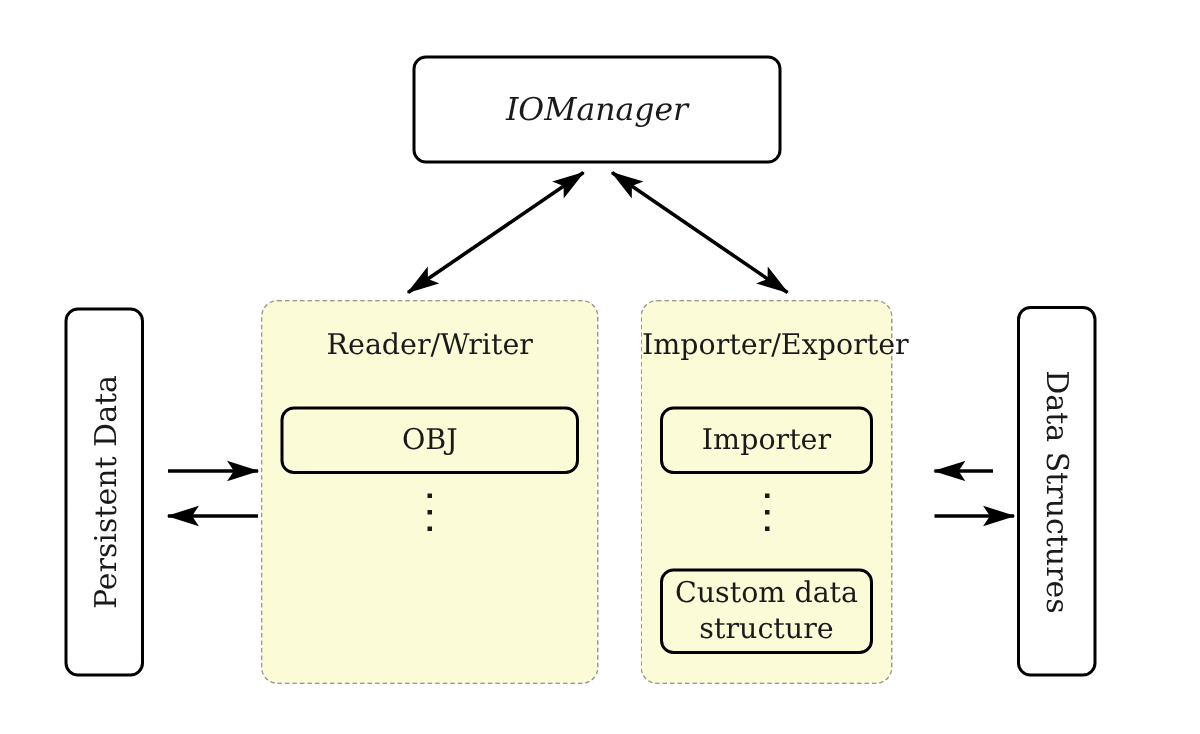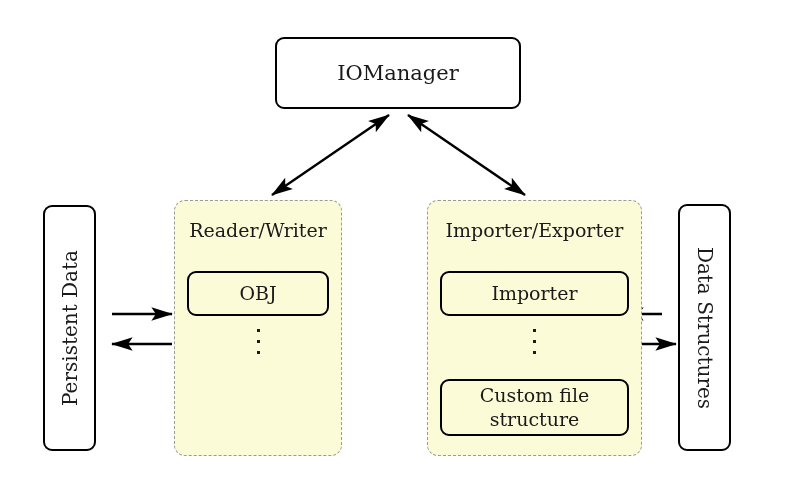--- a/index.html
+++ b/index.html
@@ -21,20 +21,21 @@
     position: absolute;
     box-sizing: border-box;
     border: 2.5px solid #000000;
     border-radius: 9px;
     background: #ffffff;
     display: flex;
     align-items: center;
     justify-content: center;
     text-align: center;
     color: #1a1a1a;
+    font-style: italic;
   }
 
   
   #io-manager {
     left: 275px;
     top: 37px;
     width: 246px;
     height: 72px;
     font-size: 21px;
   }
@@ -77,22 +78,22 @@
   
   .panel {
     position: absolute;
     box-sizing: border-box;
     background: #fcfbd8;
     border: 1.6px dashed #9a9a9a;
     border-radius: 11px;
     top: 200px;
     height: 256px;
   }
-  #panel-reader-writer { left: 174px; width: 168px; padding-left: 16px; }
-  #panel-importer-exporter { left: 427px; width: 215px; }
+  #panel-reader-writer { left: 174px; width: 225px; padding-left: 16px; }
+  #panel-importer-exporter { left: 427px; width: 168px; }
 
   .panel-title {
     position: absolute;
     top: 18px;
     left: 0;
     width: 100%;
     text-align: center;
     font-size: 19px;
     color: #1a1a1a;
     white-space: nowrap;
@@ -209,19 +210,19 @@
     </div>
 
     <div class="vdots">
       <i></i>
         <i></i>
         <i></i>
     </div>
 
     <div class="inner-node bottom">
       <span>
-        <span>Custom file</span><br>
+        <span>Custom data</span><br>
         <span>structure</span>
       </span>
     </div>
   </div>
 
 </div>
 
 </body></html>

